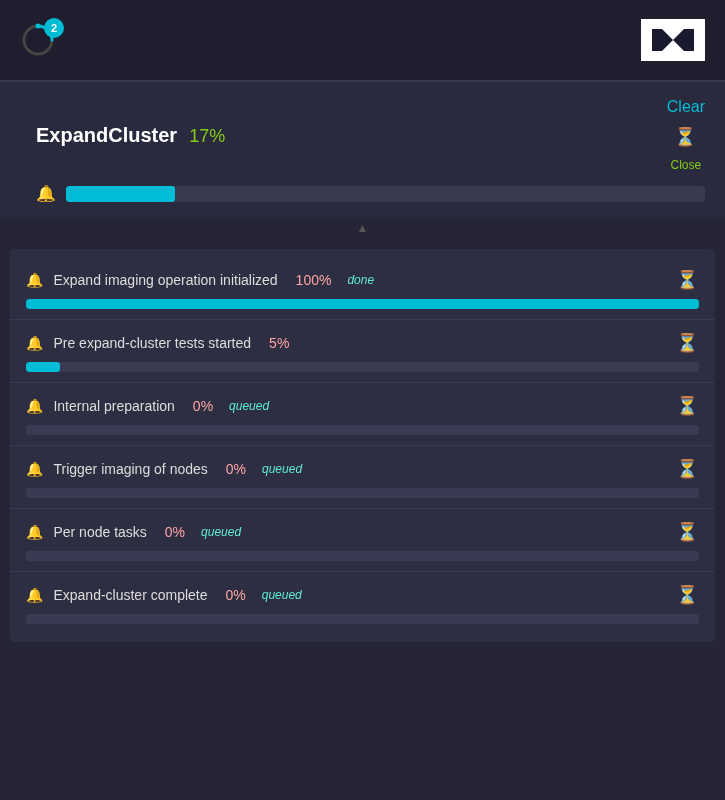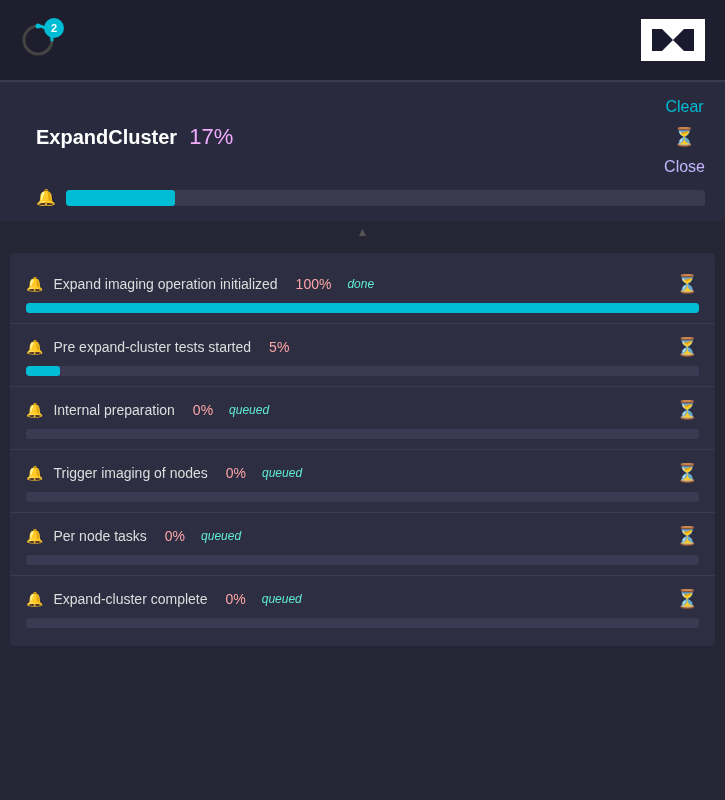--- a/index.html
+++ b/index.html
@@ -83,43 +83,43 @@
       display: flex;
       align-items: baseline;
       gap: 12px;
     }
     .expand-title {
       color: white;
       font-size: 20px;
       font-weight: 700;
     }
     .percent-label {
-      color: #f0abfc;
-      font-size: 22px;
+      color: #84cc16;
+      font-size: 18px;
     }
     .header-actions {
       display: flex;
       align-items: center;
       gap: 10px;
       flex-direction: column;
     }
     .clear-btn {
       color: #00bcd4;
       font-size: 16px;
       cursor: pointer;
       background: none;
       border: none;
     }
     .clock-icon-header {
       color: #00bcd4;
       font-size: 18px;
     }
     .close-btn {
-      color: #c4b5fd;
-      font-size: 16px;
+      color: #84cc16;
+      font-size: 12px;
       cursor: pointer;
       background: none;
       border: none;
     }
     .header-progress-row {
       display: flex;
       align-items: center;
       gap: 10px;
     }
     .bell-icon-header {

